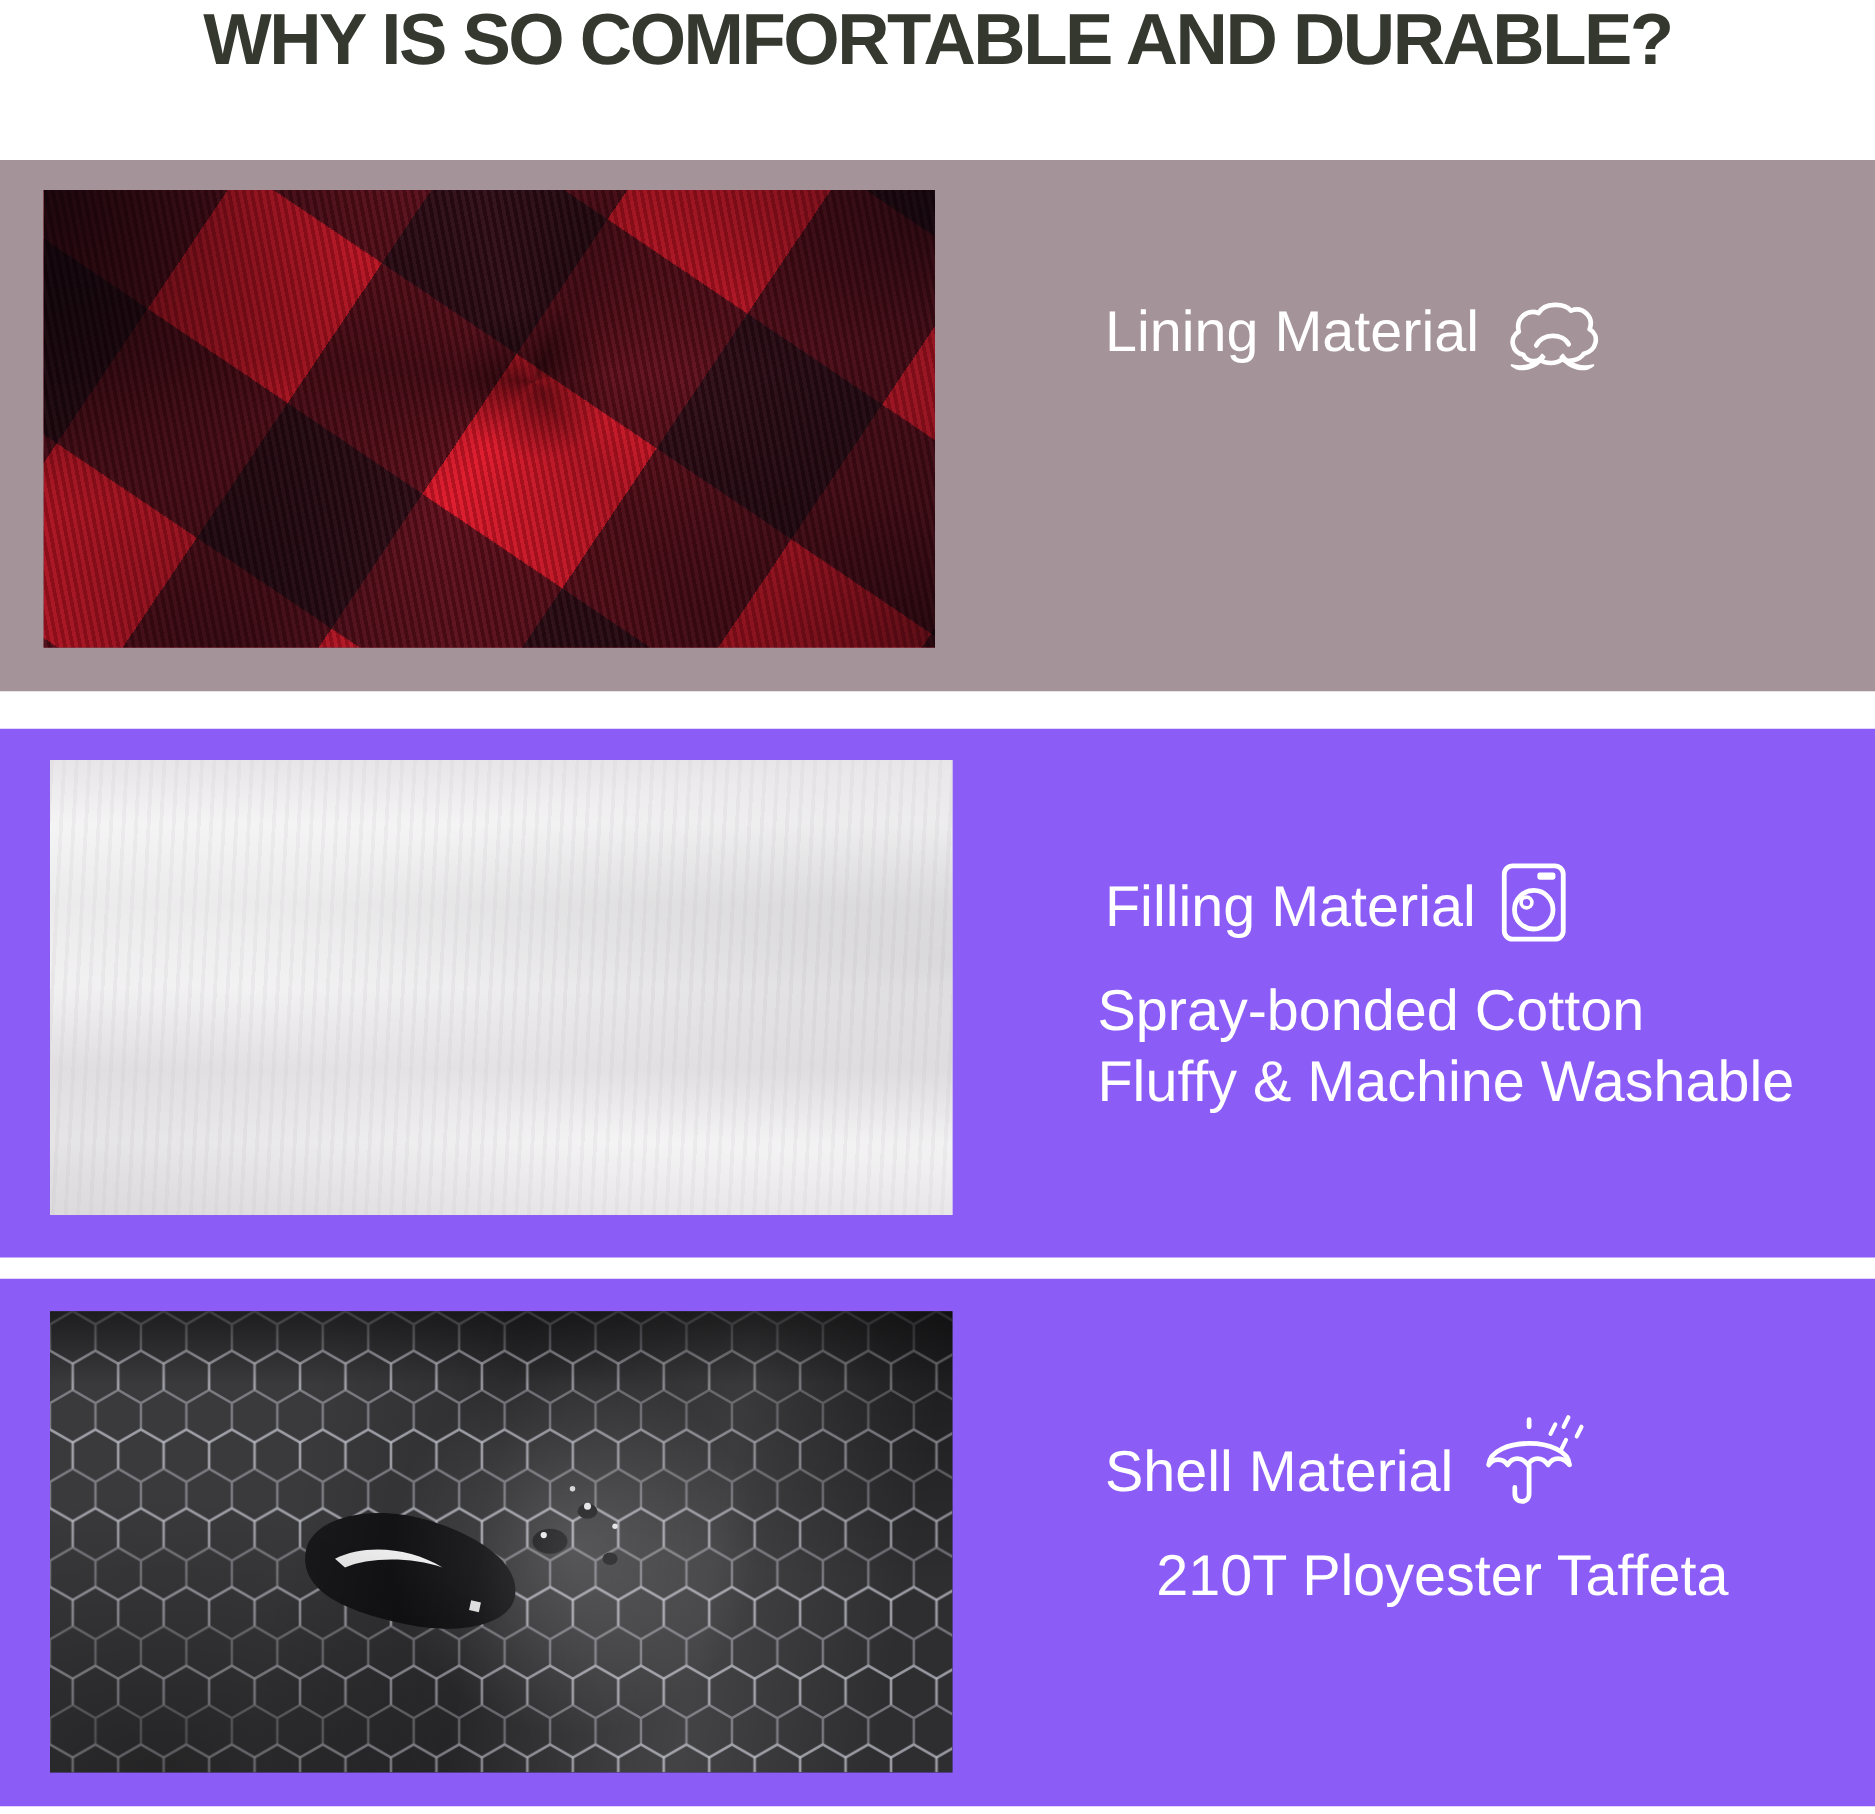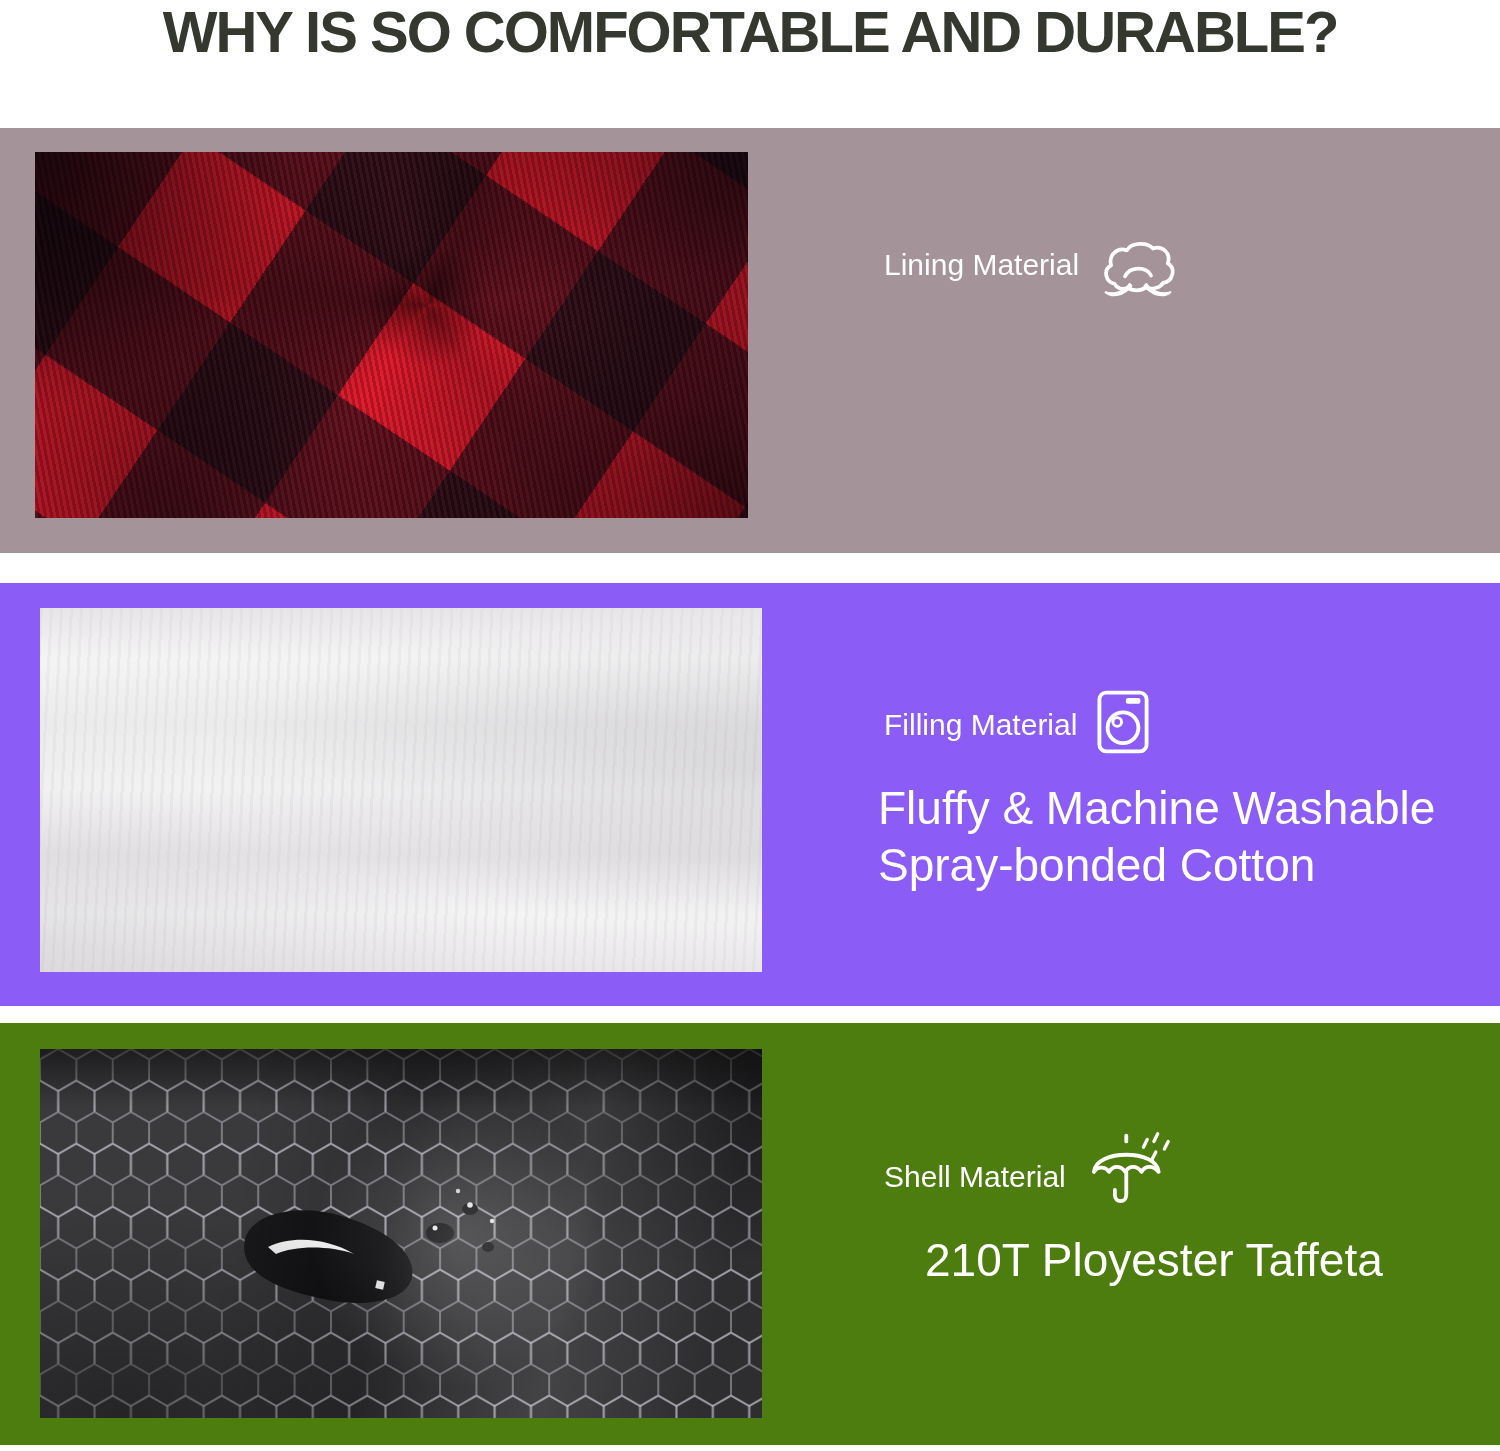--- a/index.html
+++ b/index.html
@@ -19,21 +19,21 @@
     font-size:58px; font-weight:bold; letter-spacing:-2px;
     line-height:64px;
     color:#34382f;
     white-space:nowrap;
   }
 
   
   .band { position:absolute; left:0; width:1500px; }
   .band-1 { top:128px;  height:425px; background:#a5939a; }
   .band-2 { top:583px;  height:423px; background:#8b5cf6; }
-  .band-3 { top:1023px; height:422px; background:#4d7c0f; }
+  .band-3 { top:1023px; height:422px; background:#8b5cf6; }
 
   
   .photo { position:absolute; overflow:hidden; }
   .photo-plaid   { left:35px; top:24px; width:713px; height:366px; background:#16111a; }
   .photo-filling { left:40px; top:25px; width:722px; height:364px; background:#f1eff0; }
   .photo-shell   { left:40px; top:26px; width:722px; height:369px; background:#2b2b2e; }
 
   
   .plaid-rot {
     position:absolute; inset:-35%;
@@ -82,21 +82,21 @@
       radial-gradient(circle at 58% 52%, rgba(255,255,255,0.16), rgba(255,255,255,0) 32%),
       linear-gradient(100deg, rgba(255,255,255,0.06) 28%, rgba(0,0,0,0) 48%, rgba(255,255,255,0.10) 72%, rgba(0,0,0,0) 92%),
       radial-gradient(ellipse at 12% 100%, rgba(0,0,0,0.5), rgba(0,0,0,0) 42%),
       radial-gradient(ellipse at 95% 12%, rgba(0,0,0,0.38), rgba(0,0,0,0) 38%);
   }
 
   
   .sec-label {
     position:absolute; left:884px;
     display:flex; align-items:flex-start; gap:20px;
-    font-size:30px; line-height:54px; color:#ffffff;
+    font-size:46px; line-height:54px; color:#ffffff;
     white-space:nowrap;
   }
   .sec-body {
     position:absolute; left:878px;
     font-size:46px; line-height:57px; color:#ffffff;
     white-space:nowrap;
   }
   .s1-label { top:110px; } .s1-body { top:208px; }
   .s2-label { top:115px; } .s2-body { top:197px; }
   .s3-label { top:127px; } .s3-body { top:209px;margin-left:47px; }
@@ -140,22 +140,22 @@
     <div class="sec-label s2-label">
       <span>Filling Material</span>
       <svg class="mat-icon icon-machine" viewBox="0 0 54 66" fill="none" stroke="#ffffff" stroke-width="4" stroke-linecap="round" stroke-linejoin="round">
         <rect x="2.5" y="2.5" width="49" height="61" rx="7"></rect>
         <rect x="30" y="8" width="15" height="6" rx="2" fill="#ffffff" stroke="none"></rect>
         <circle cx="27" cy="39" r="16"></circle>
         <circle cx="21" cy="33" r="4.5" stroke-width="3"></circle>
       </svg>
     </div>
     <div class="sec-body s2-body">
+      <div>Spray-bonded Cotton</div>
       <div>Fluffy &amp; Machine Washable</div>
-      <div>Spray-bonded Cotton</div>
     </div>
   </section>
 
   <section class="band band-3">
     <div class="photo photo-shell">
       <svg class="shell-svg" width="722" height="369" viewBox="0 0 722 369">
         <defs>
           <pattern id="hexes" width="36.37" height="63" patternUnits="userSpaceOnUse">
             <g fill="none" stroke="rgba(200,200,210,0.45)" stroke-width="2">
               <path d="M18.19,0 L36.37,10.5 L36.37,31.5 L18.19,42 L0,31.5 L0,10.5 Z"></path>

